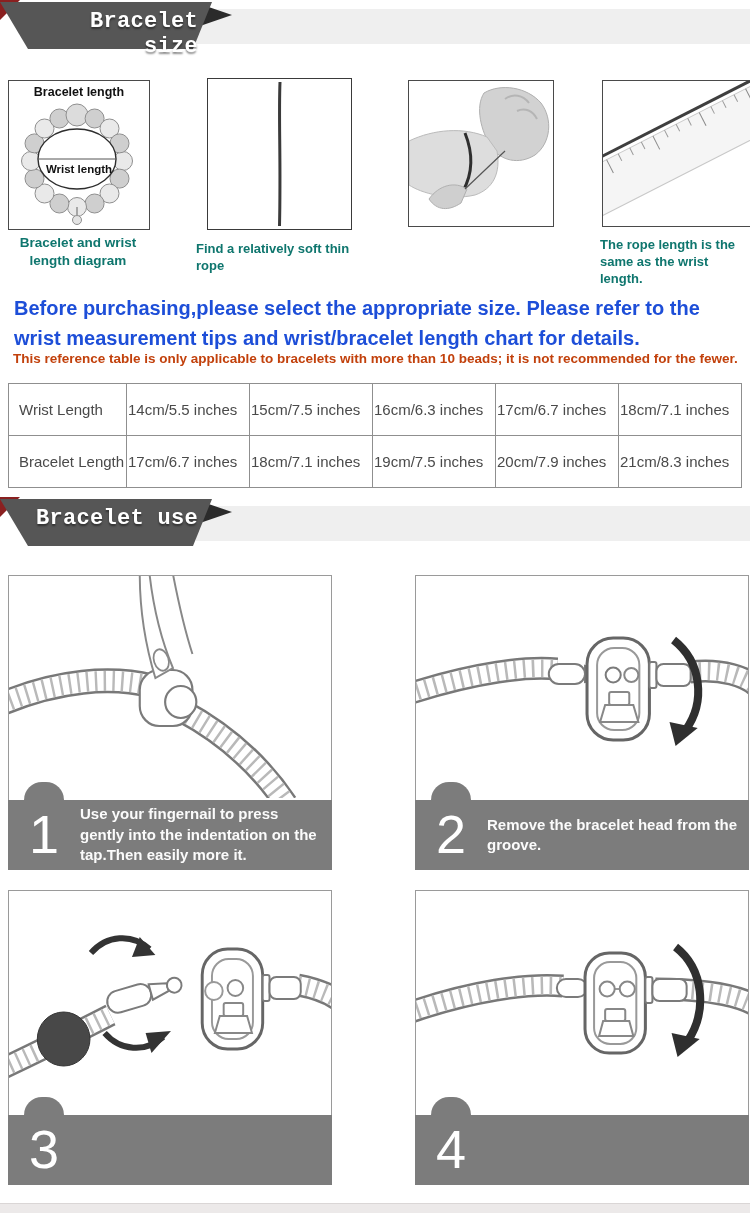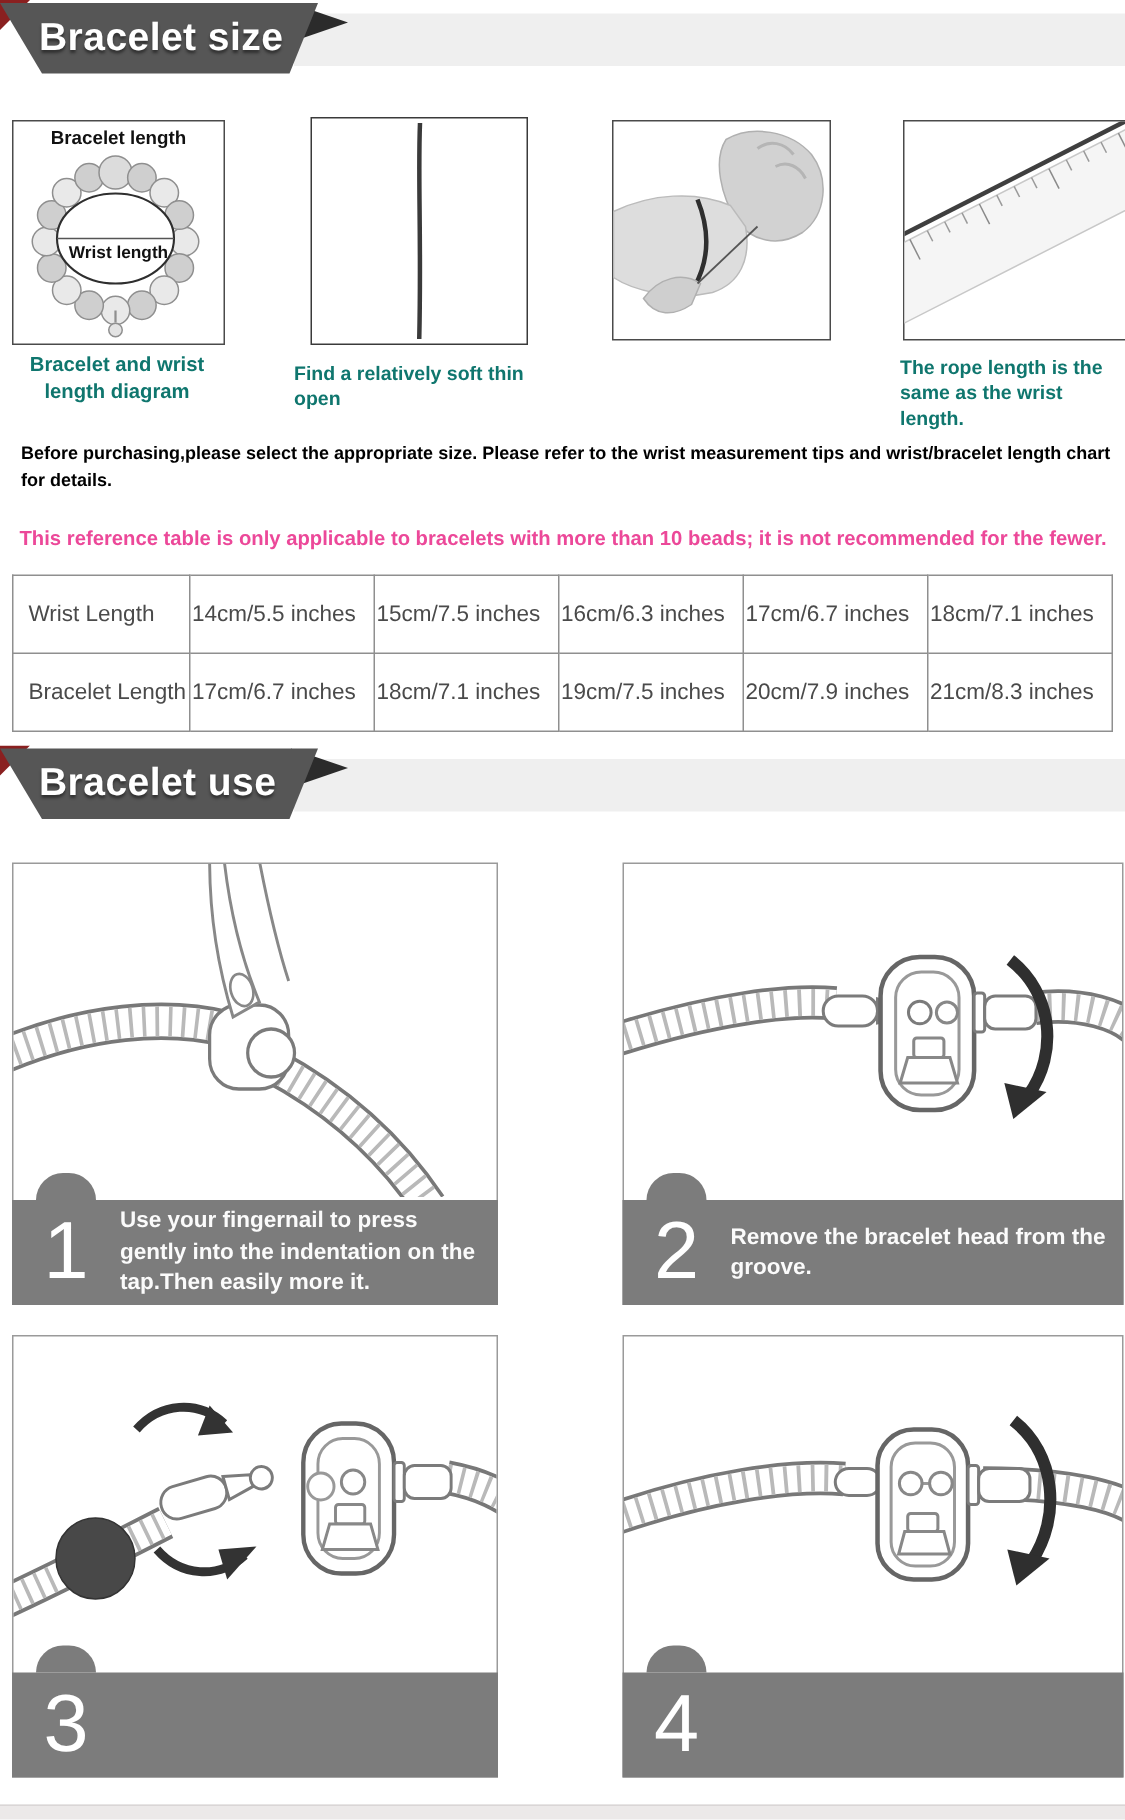--- a/index.html
+++ b/index.html
@@ -8,23 +8,24 @@
     font-family:"Liberation Sans", sans-serif; overflow:hidden;
     -webkit-font-smoothing:antialiased;
   }
   #page { position:absolute; inset:0; overflow:hidden; }
 
   
   .banner { position:absolute; left:0; width:750px; height:56px; }
   .banner .band { position:absolute; left:196px; right:0; top:9px; height:35px; background:#efefef; }
   .banner svg { position:absolute; left:0; top:0; display:block; }
   .banner .label {
-    position:absolute; left:26px; top:9px; width:172px; text-align:left;
-    font-size:26px; font-weight:700; color:#ffffff; letter-spacing:.3px;
+    position:absolute; left:26px; top:9px; width:172px; text-align:right;
+    font-size:22px; font-weight:700; color:#ffffff; letter-spacing:.3px;
     text-shadow:0 2px 2px rgba(0,0,0,.45);
+    font-family:Liberation Mono, monospace;
   }
 
   
   .mbox { position:absolute; background:#fff; border:1px solid #4a4a4a; }
   #mbox1 { left:8px;  top:80px; width:140px; height:148px; }
   #mbox2 { left:207px; top:78px; width:143px; height:150px; border-color:#3a3a3a; }
   #mbox3 { left:408px; top:80px; width:144px; height:145px; }
   #mbox4 { left:602px; top:80px; width:160px; height:145px; }
   .mbox svg { display:block; width:100%; height:100%; }
   .diagram-label { position:absolute; left:0; width:100%; text-align:center; font-weight:700; color:#111; }
@@ -33,25 +34,25 @@
 
   .caption { position:absolute; font-weight:700; color:#0f766e; line-height:1.32; }
   #cap1 { left:0px;  top:234px; width:156px; text-align:center; font-size:13.5px; }
   #cap2 { left:196px; top:240px; width:178px; font-size:13px; }
   #cap3 { left:407px; top:236px; width:168px; font-size:13px; }
   #cap4 { left:600px; top:236px; width:152px; font-size:13px; }
 
   
   #intro-main {
     position:absolute; left:14px; top:294px; width:728px;
-    font-size:12px; font-weight:700; color:#000000; line-height:1.48;
+    font-size:20px; font-weight:700; color:#1d4ed8; line-height:1.48;
   }
   #intro-note {
     position:absolute; left:13px; top:351px; width:737px;
-    font-size:13.5px; font-weight:700; color:#ec4899;
+    font-size:13.5px; font-weight:700; color:#c2410c;
   }
 
   
   #size-table { position:absolute; left:8px; top:383px; width:734px; border-collapse:collapse; table-layout:fixed; }
   #size-table td {
     border:1px solid #8f8f8f; height:49px; font-size:15px; color:#4a4a4a;
     text-align:left; font-weight:400; background:#fff;
   }
   #size-table td.rowlabel { text-align:left; padding-left:10px; }
   #size-table col.c0 { width:118px; }
@@ -167,21 +168,21 @@
         <line x1="177" y1="43" x2="177" y2="51" stroke="#9a9a9a"></line>
         <line x1="190" y1="43" x2="190" y2="51" stroke="#9a9a9a"></line>
         <line x1="203" y1="43" x2="203" y2="51" stroke="#9a9a9a"></line>
         <line x1="216" y1="43" x2="216" y2="58" stroke="#8a8a8a"></line>
         <line x1="229" y1="43" x2="229" y2="51" stroke="#9a9a9a"></line>
       </g>
     </svg>
   </div>
 
   <div class="caption" id="cap1">Bracelet and wrist length diagram</div>
-  <div class="caption" id="cap2">Find a relatively soft thin open</div>
+  <div class="caption" id="cap2">Find a relatively soft thin rope</div>
   <div class="caption" id="cap4">The rope length is the same as the wrist length.</div>
 
   <div id="intro-main">Before purchasing,please select the appropriate size. Please refer to the wrist measurement tips and wrist/bracelet length chart for details.</div>
   <div id="intro-note">This reference table is only applicable to bracelets with more than 10 beads; it is not recommended for the fewer.</div>
 
   <table id="size-table">
     <colgroup>
       <col class="c0">
         <col>
         <col>

